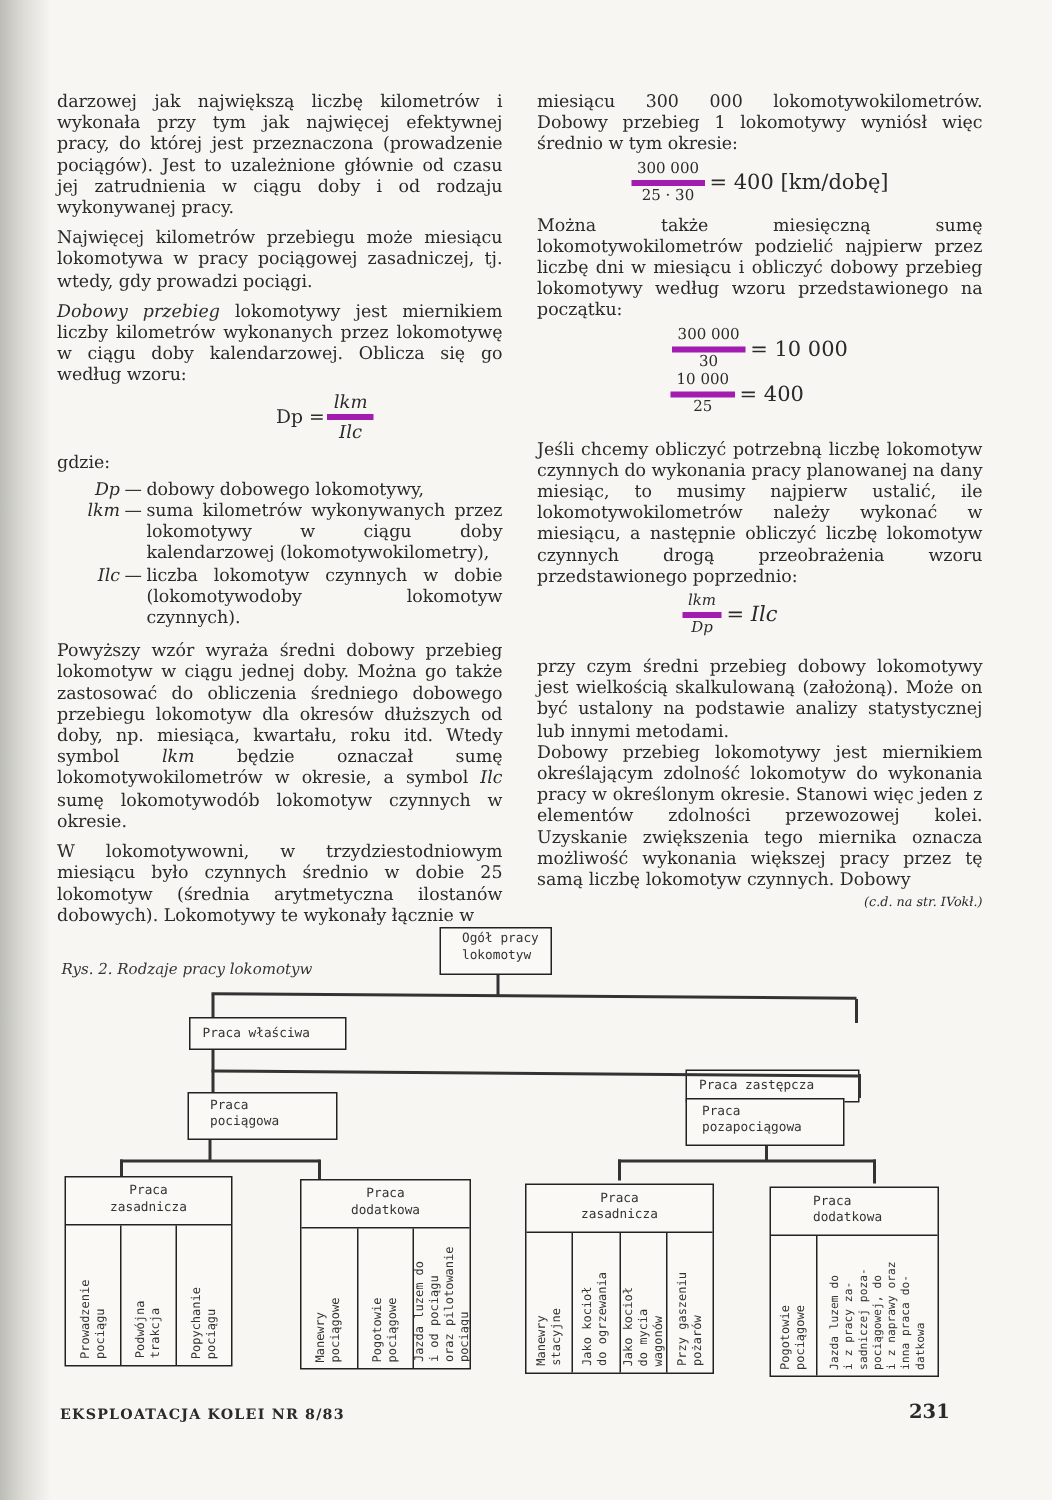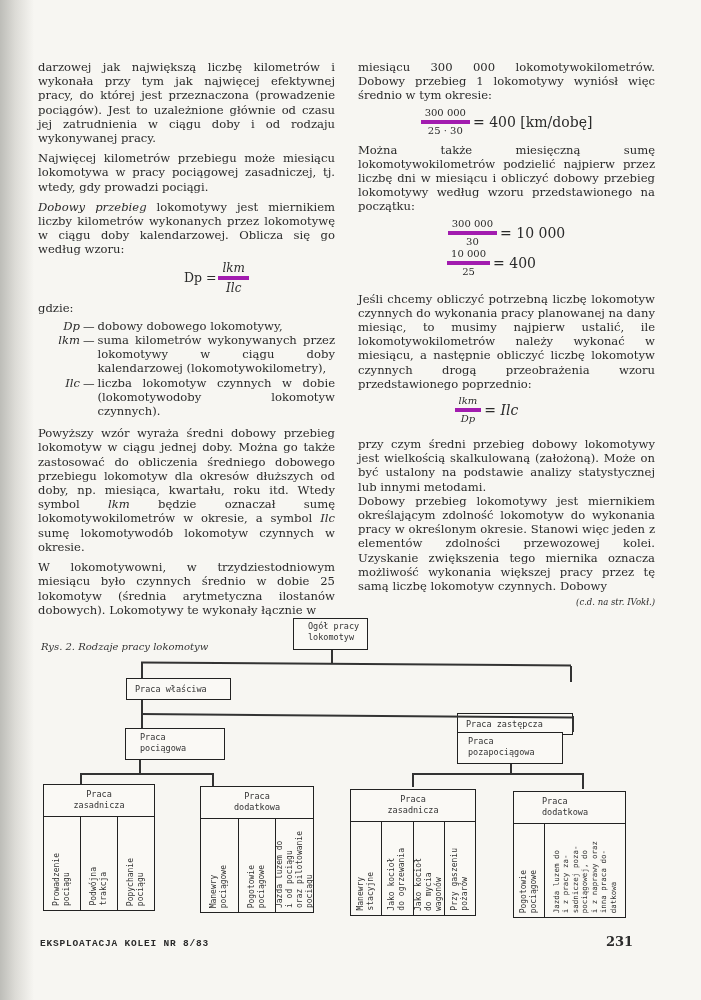--- a/index.html
+++ b/index.html
@@ -54,21 +54,21 @@
   .group .ghead { height: 32px; border-bottom: 1.5px solid #222; font-size: 8.5px; line-height: 11px; padding: 4px 0 0 0; text-align: center; box-sizing: border-box; }
   .group .gcells { display: flex; height: calc(100% - 32px); }
   .group .gcell { flex: 1; border-right: 1.5px solid #222; position: relative; overflow: hidden; }
   .group .gcell:last-child { border-right: none; }
   .vtext {
     position: absolute; left: 50%; bottom: 4px;
     writing-mode: vertical-rl; transform: translateX(-50%) rotate(180deg);
     font-size: 8px; line-height: 10px; white-space: pre; text-align: left;
   }
   .footer-left {
-    position: absolute; left: 40px; top: 938px; font-size: 9.5px; font-weight: bold; letter-spacing: 0.8px; font-family: Liberation Mono, monospace;
+    position: absolute; left: 40px; top: 938px; font-size: 9.5px; font-weight: bold; letter-spacing: 0.8px;
   }
   .footer-right {
     position: absolute; left: 606px; top: 934px; font-size: 13px; font-weight: bold;
   }
 </style>
 </head>
 <body>
 
 <div class="page-shade"></div>
 

